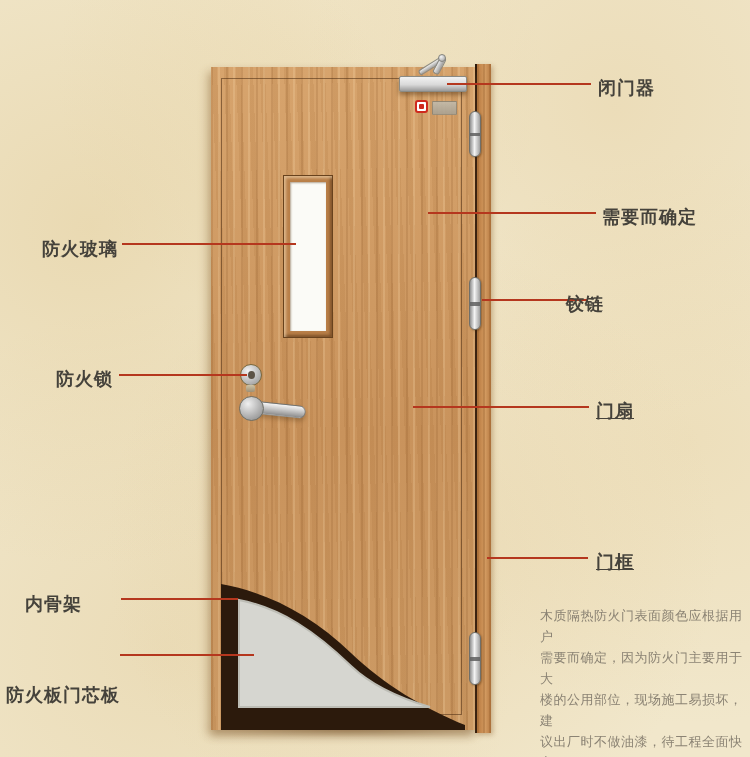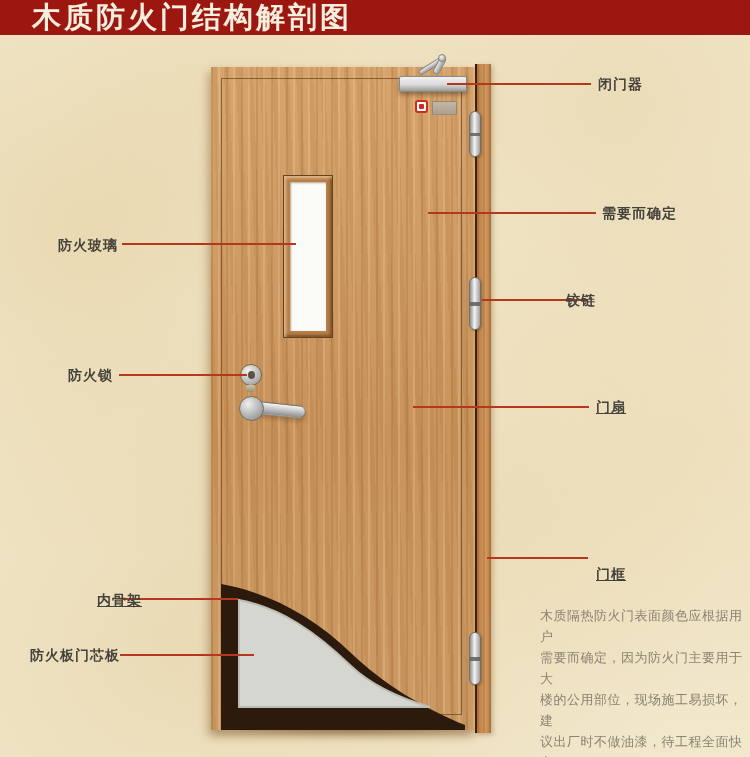--- a/index.html
+++ b/index.html
@@ -155,47 +155,44 @@
   .p-closer  { left:447px; top:83px;  width:144px; }
   .p-veneer  { left:428px; top:212px; width:168px; }
   .p-hinge   { left:482px; top:299px; width:106px; }
   .p-leaf    { left:413px; top:406px; width:176px; }
   .p-frame   { left:487px; top:557px; width:101px; }
   .p-glass   { left:122px; top:243px; width:174px; }
   .p-lock    { left:119px; top:374px; width:128px; }
   .p-skeleton{ left:121px; top:598px; width:117px; }
   .p-core    { left:120px; top:654px; width:134px; }
   .callout{
-    position:absolute; font-size:14px; font-weight:600; color:#45423b;
+    position:absolute; font-size:18px; font-weight:600; color:#45423b;
     letter-spacing:1px; white-space:nowrap;
   }
   .c-closer  { left:598px; top:76px; }
   .c-veneer  { left:602px; top:205px; }
   .c-hinge   { left:566px; top:292px; }
   .c-leaf    { left:596px; top:399px;text-decoration:underline; }
-  .c-frame   { left:596px; top:566px;text-decoration:underline; }
+  .c-frame   { left:596px; top:550px;text-decoration:underline; }
   .c-glass   { right:632px; top:237px;margin-left:24px; }
   .c-lock    { right:637px; top:367px; }
-  .c-skeleton{ right:608px; top:592px;text-decoration:underline; }
-  .c-core    { right:630px; top:647px; }
+  .c-skeleton{ right:668px; top:592px; }
+  .c-core    { right:630px; top:683px; }
   
   .note{
     position:absolute; left:540px; top:605px; width:212px;
     font-size:13px; line-height:21px; color:#8b8374; letter-spacing:.5px;
   }
 </style>
 </head>
 <body>
 
 <div id="stage">
   <div class="texture"></div>
 
-  <div class="title-bar" style="background:#9c1710;">
-    <h1 style="color:#f7efde;">木质防火门结构解剖图</h1>
-  </div>
 
   <div class="ground-shadow"></div>
 
   <div class="door-frame-strip"></div>
 
   <div class="door-leaf wood">
     <div class="leaf-inset"></div>
 
     <div class="glass-frame">
       <div class="glass-pane"></div>

